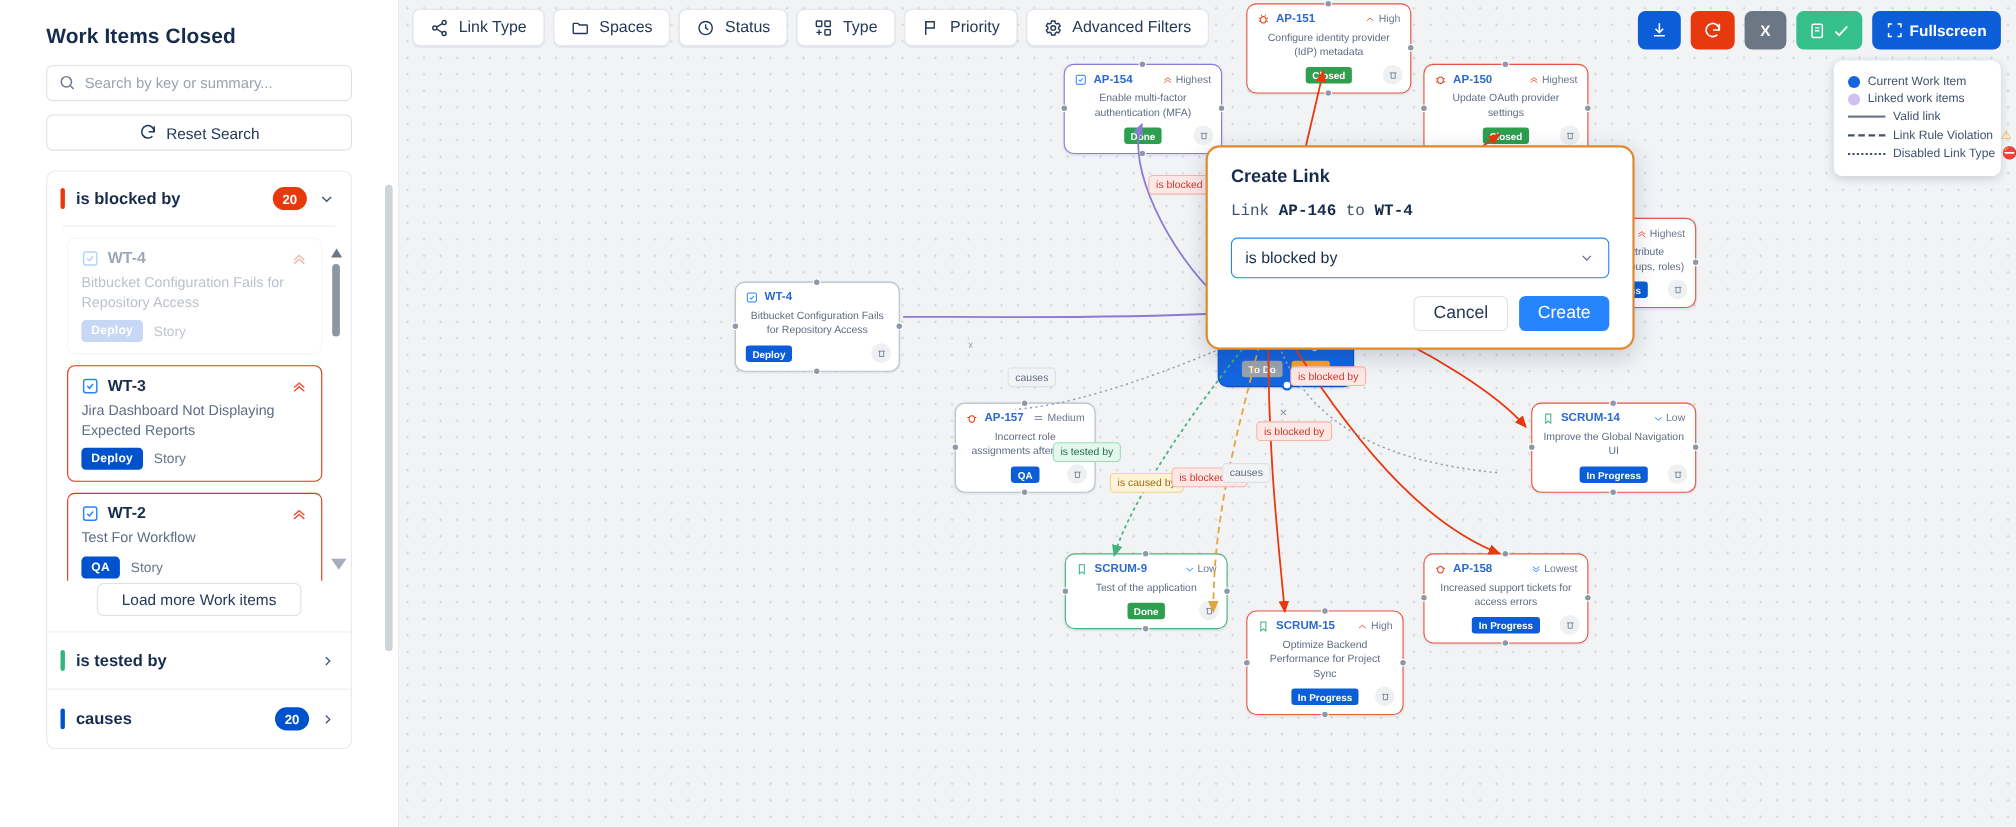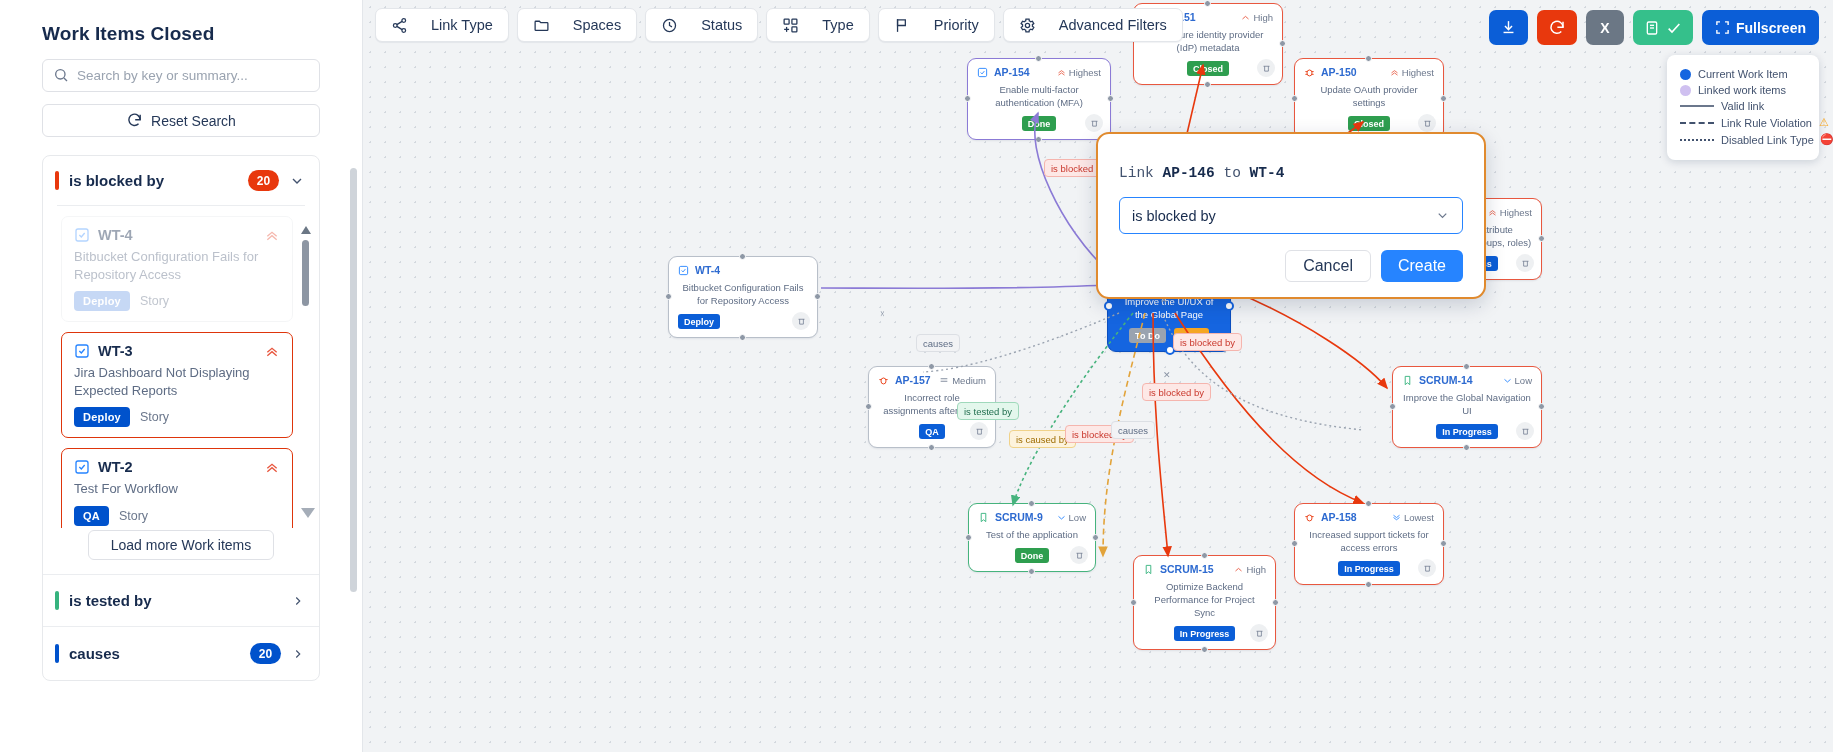--- a/index.html
+++ b/index.html
@@ -133,21 +133,21 @@
     background-image: radial-gradient(#d3d8de 1px, transparent 1px);
     background-size: 15px 15px;
     overflow: hidden;
   }
   .toolbar {
     position: absolute; left: 12px; top: 8px;
     display: flex; gap: 8px; z-index: 30;
   }
   .tb-btn {
     height: 34px; border: 1px solid #e3e6ea; border-radius: 7px;
-    background: #fff; display: flex; align-items: center; gap: 23px;
+    background: #fff; display: flex; align-items: center; gap: 9px;
     padding: 0 15px; font-size: 14.5px; color: #253858; cursor: pointer;
     font-family: "Liberation Sans", sans-serif;
     box-shadow: 0 1px 1px rgba(9,30,66,.06);
   }
   .tb-ico { width: 17px; height: 17px; flex: 0 0 17px; }
 
   .actions {
     position: absolute; right: 14px; top: 10px;
     display: flex; gap: 9px; z-index: 30;
   }
@@ -754,21 +754,21 @@
               <path d="M7 6v13h10V6"></path>
             </svg>
           </span>
       </div>
       <span class="port p-t"></span>
       <span class="port p-b"></span>
       <span class="port p-l"></span>
       <span class="port p-r"></span>
     </div>
 
-    <div class="node green-n" style="left:605px;top:503px;width:128px;">
+    <div class="node green-n" style="left:605px;top:503px;width:148px;">
       <div class="n-top">
         <svg style="width:11px;height:11px" viewBox="0 0 24 24" fill="none" stroke="#36b37e" stroke-width="2">
             <path d="M7 3h10v18l-5-4-5 4z"></path>
           </svg>
         <span class="n-key">SCRUM-9</span>
         <span class="n-prio">
           <svg style="width:9px;height:9px" viewBox="0 0 24 24" fill="none" stroke="#2684ff" stroke-width="2.4">
               <polyline points="4 9 12 16 20 9"></polyline>
             </svg>
           <span>Low</span>
@@ -861,20 +861,21 @@
     <div class="edge-label" style="left:702px;top:425px">is blocked by</div>
     <div class="edge-label grey" style="left:748px;top:421px">causes</div>
     <div class="edge-label" style="left:779px;top:383px">is blocked by</div>
 
     <span class="ex" style="left:745px;top:196px">✕</span>
     <span class="ex" style="left:797px;top:295px">✕</span>
     <span class="ex" style="left:800px;top:370px">✕</span>
     <span class="ex" style="left:517px;top:309px">☓</span>
 
     <div class="dialog">
+      <div class="dlg-title">Create Link</div>
       <div class="dlg-sub">
         <span>Link</span>
         <b>AP-146</b>
         <span>to</span>
         <b>WT-4</b>
       </div>
       <div class="dlg-select">
         <span>is blocked by</span>
         <svg class="caret-sel" viewBox="0 0 24 24" fill="none" stroke="currentColor" stroke-width="2">
             <polyline points="6 9 12 15 18 9"></polyline>

